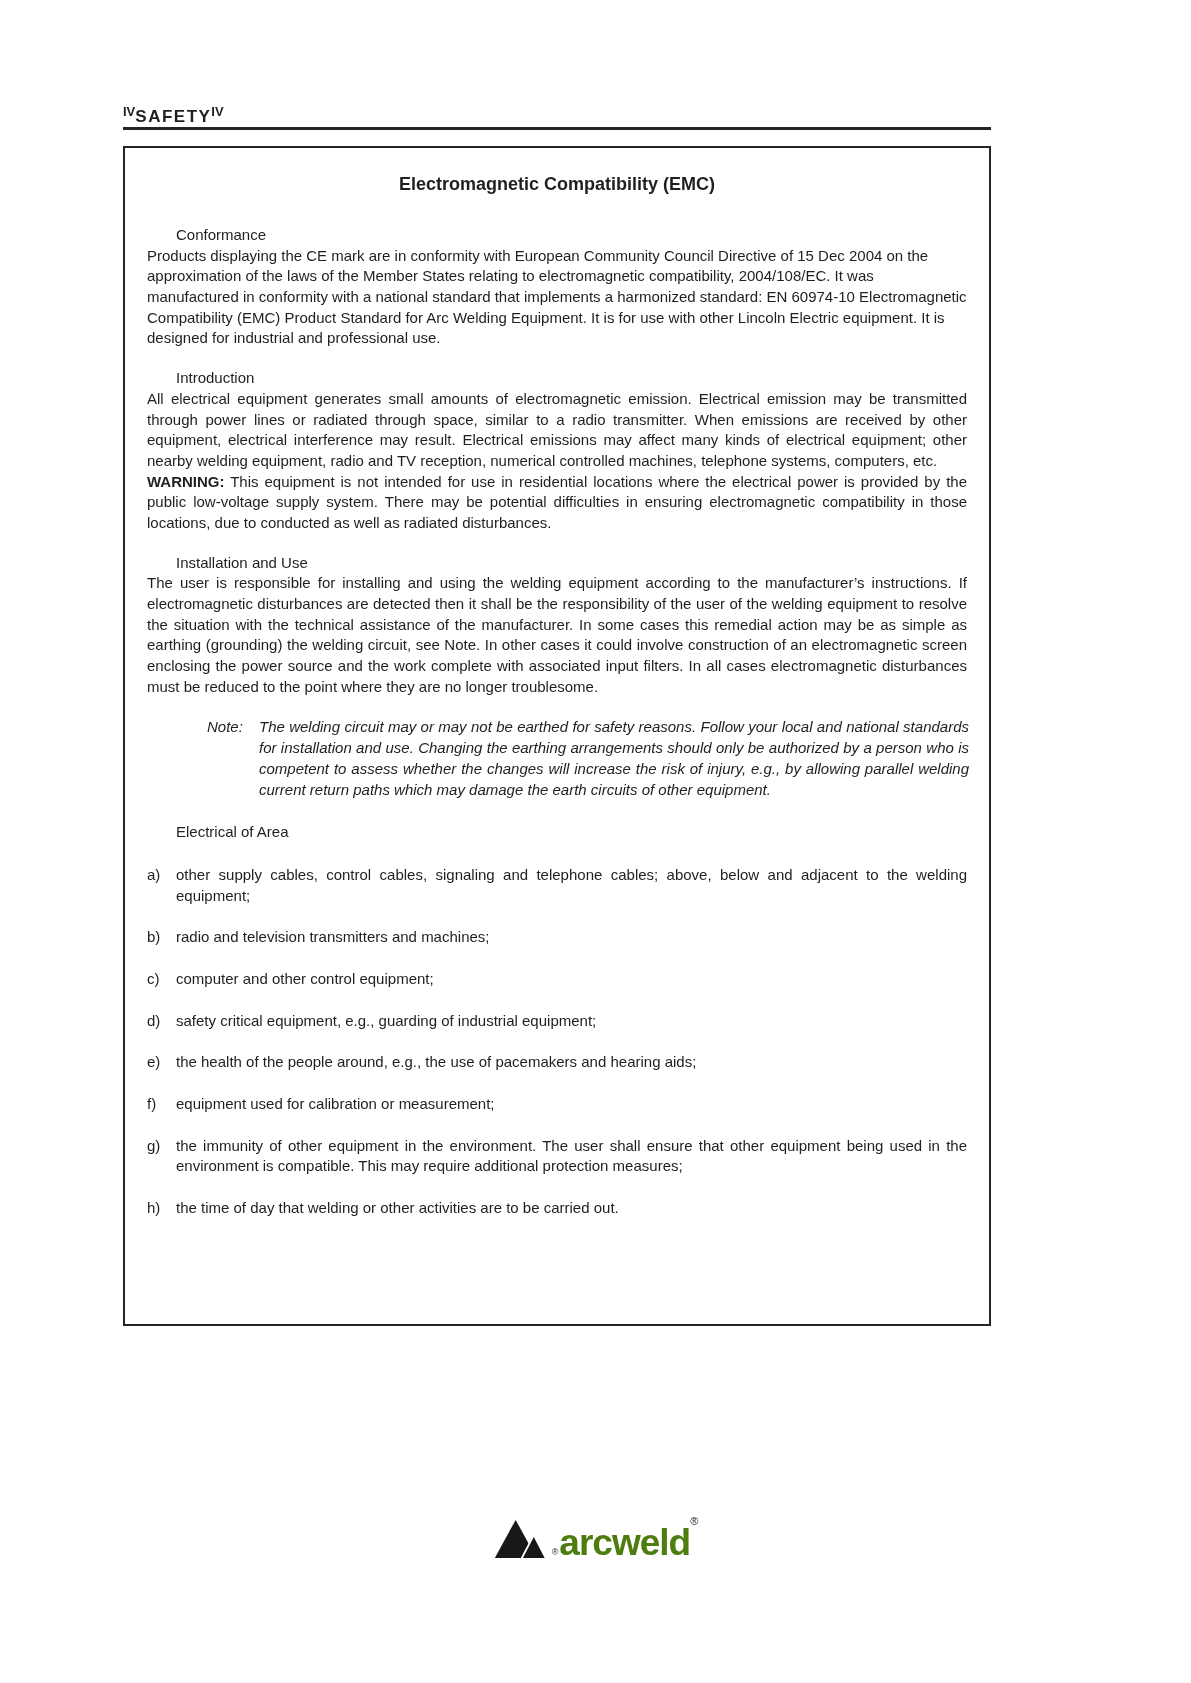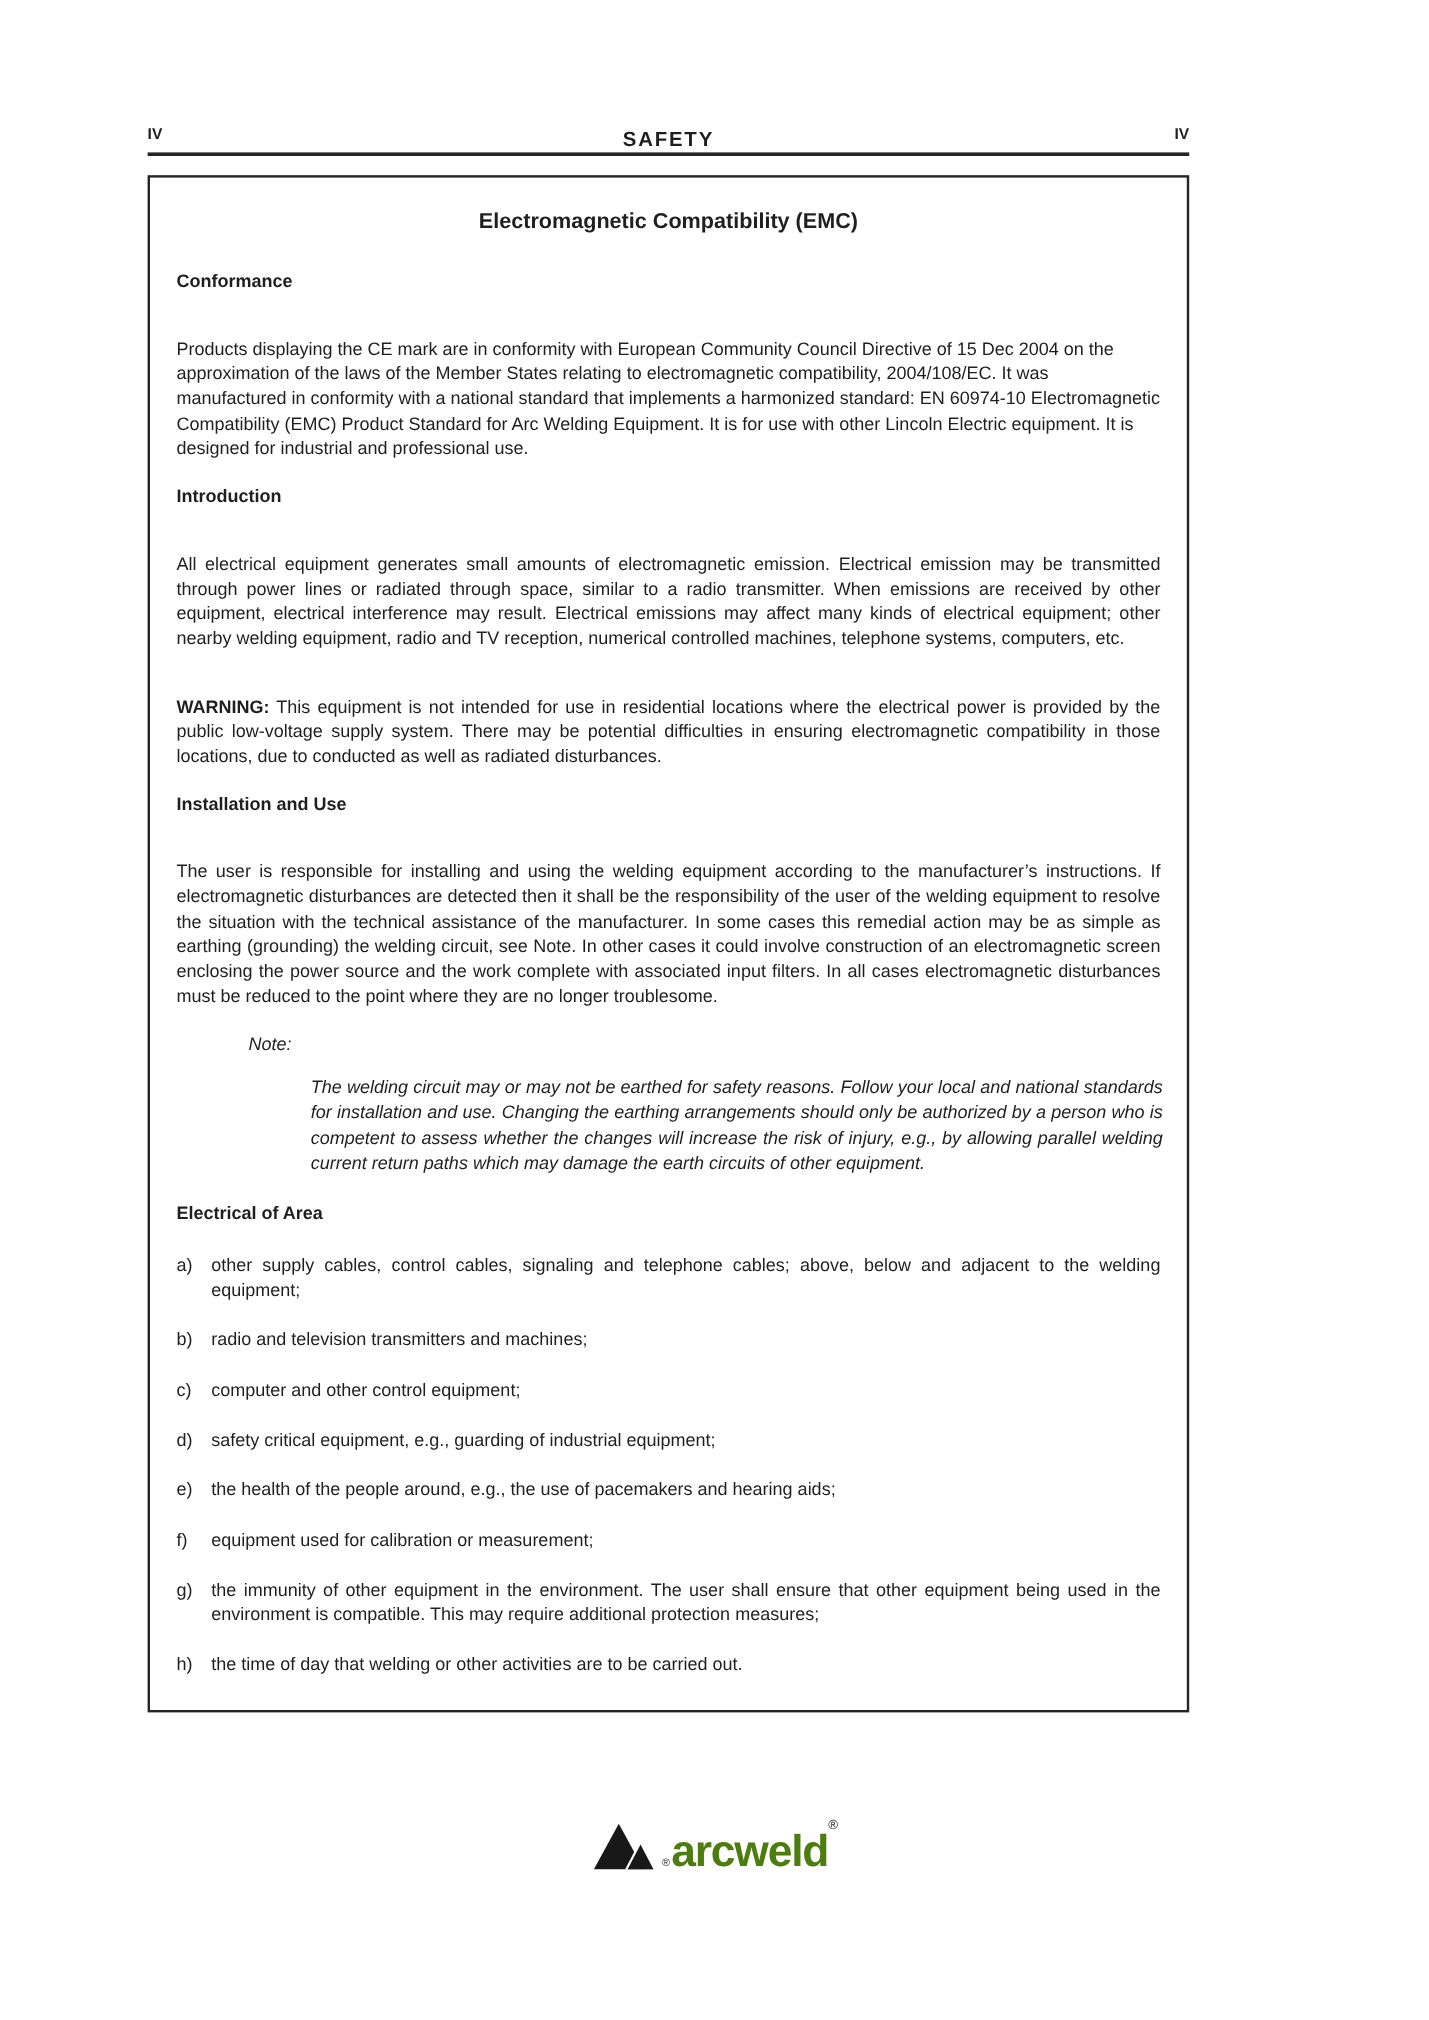--- a/index.html
+++ b/index.html
@@ -14,21 +14,20 @@
   }
   .content {
     position: absolute;
     left: 123px;
     top: 104px;
     width: 868px;
   }
   .header {
     display: flex;
     align-items: flex-end;
-    justify-content: space-between;
     border-bottom: 3px solid #252525;
     padding-bottom: 2px;
   }
   .page-marker {
     font-size: 13px;
     font-weight: bold;
     padding-bottom: 6px;
   }
   .header-title {
     font-size: 17px;
@@ -45,27 +44,27 @@
   .doc-title {
     text-align: center;
     font-size: 18px;
     font-weight: bold;
     margin-top: 4px;
     margin-bottom: 30px;
   }
   .section { margin-bottom: 19px; }
   .section-heading {
     font-size: 15px;
-    font-weight: bold;
-    line-height: 1.38;
+    font-weight: normal;
+    line-height: 1.38;
+    margin-left: 29px;
   }
   .body {
     font-size: 15px;
     line-height: 1.38;
-    margin-top: 36px;
   }
   .justify { text-align: justify; }
   .warning-label { font-weight: bold; }
   .note-block {
     display: flex;
     margin: 20px 0 22px 60px;
     width: 762px;
     font-style: italic;
   }
   .note-label {

